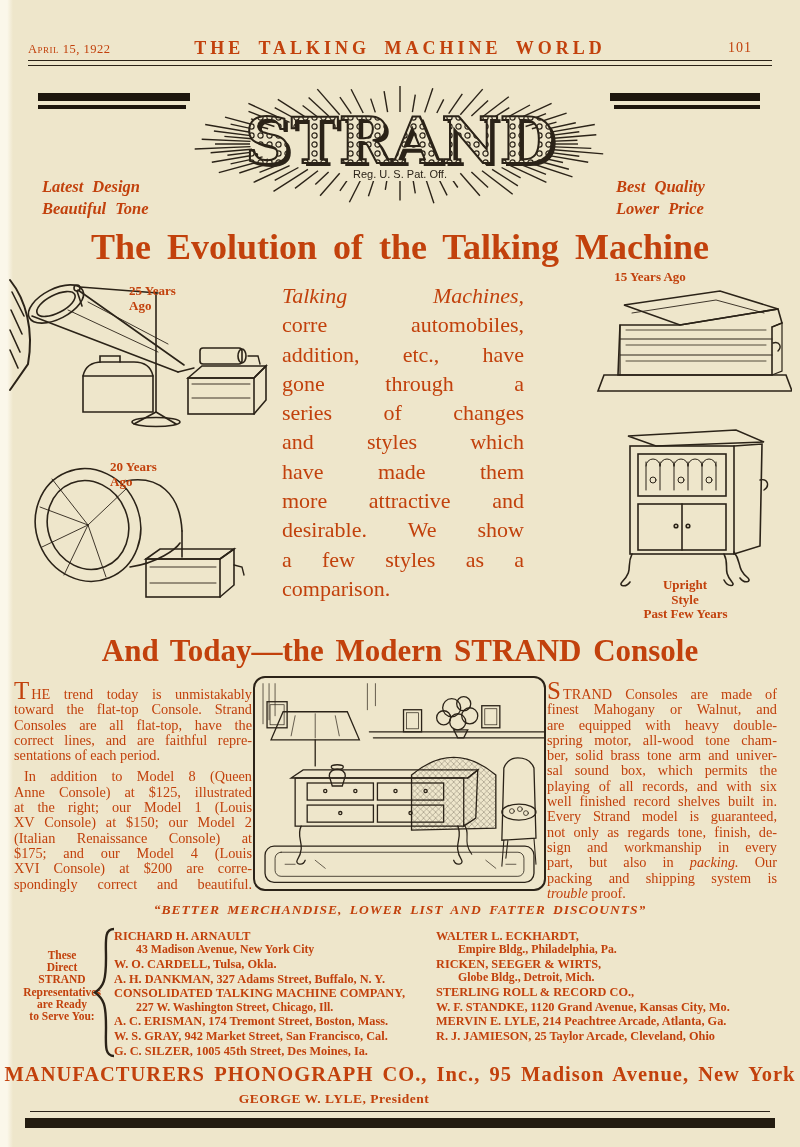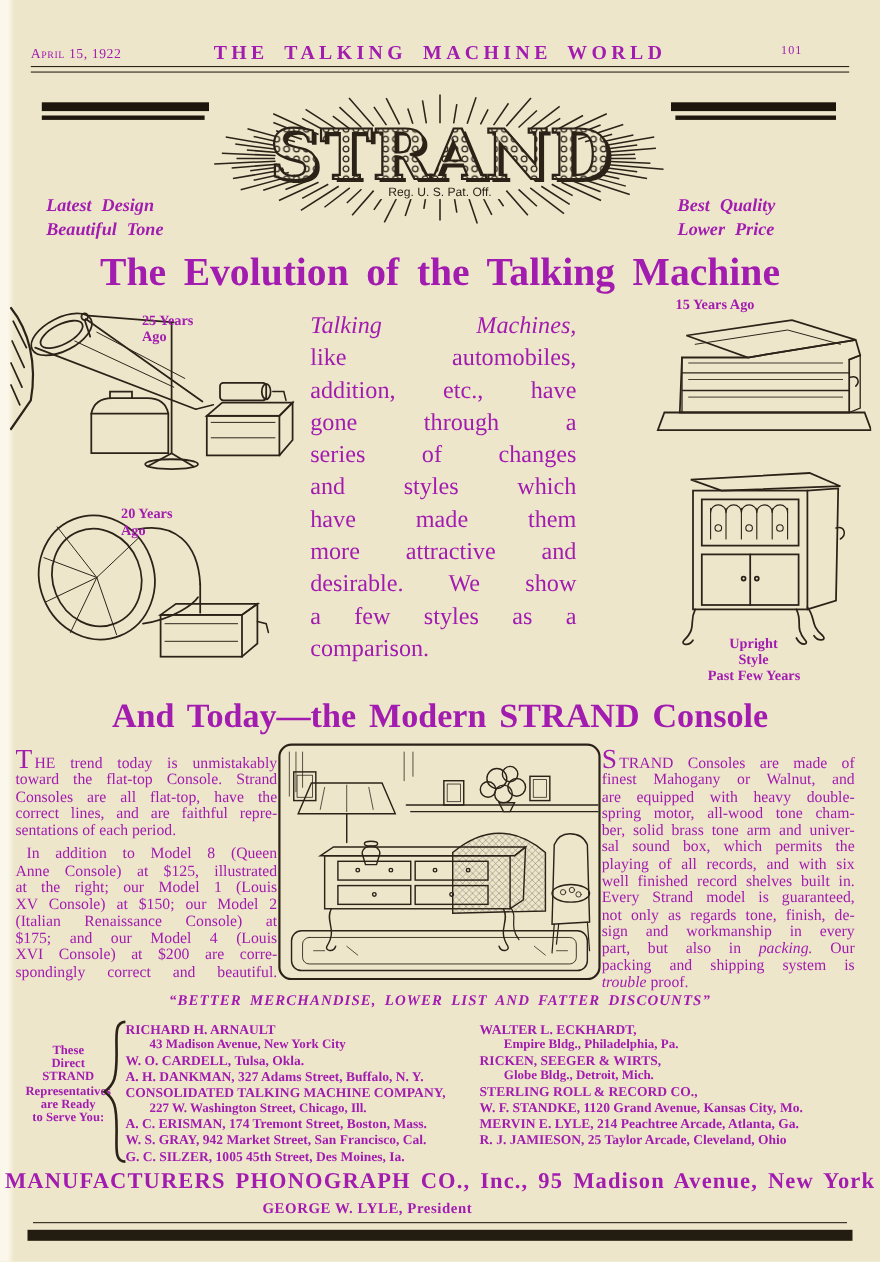--- a/index.html
+++ b/index.html
@@ -1,28 +1,28 @@
 <!DOCTYPE html>
 <html><head>
 <meta charset="utf-8">
 <style>
   html,body{margin:0;padding:0;}
   .page{
     position:relative; width:800px; height:1147px; overflow:hidden;
-    background:#eee6cb; color:#a21caf;
+    background:#eee6cb; color:#c2410c;
     font-family:"Liberation Serif","DejaVu Serif",serif;
   }
   .abs{position:absolute;}
   
   .scan-edge{left:0;top:0;width:13px;height:1147px;
     background:linear-gradient(to right,#fbf7ea 0%,#fbf7ea 55%,rgba(251,247,234,0) 100%);}
   
   .h-date{left:28px;top:42px;font-size:12.5px;font-variant:small-caps;letter-spacing:.5px;}
   .h-title{left:0;top:38px;width:800px;text-align:center;font-size:18px;font-weight:bold;letter-spacing:4px;word-spacing:6px;}
-  .h-page{left:710px;top:40px;width:60px;text-align:left;font-size:11px;letter-spacing:1px;}
+  .h-page{left:710px;top:40px;width:60px;text-align:center;font-size:14px;letter-spacing:1px;}
   .h-rule{left:28px;top:60px;width:744px;height:4px;border-top:1.6px solid #2b2318;border-bottom:1px solid #2b2318;}
   
   .bar{background:#1d160d;}
   .bar-tl1{left:38px;top:93px;width:152px;height:8px;}
   .bar-tl2{left:38px;top:105px;width:148px;height:4px;}
   .bar-tr1{left:610px;top:93px;width:150px;height:8px;}
   .bar-tr2{left:614px;top:105px;width:146px;height:4px;}
   
   .logo{left:193px;top:86px;width:415px;height:126px;}
   .tagline{font-size:16.5px;font-weight:bold;font-style:italic;line-height:1.35;word-spacing:5px;}
@@ -239,21 +239,21 @@
       <path d="M120,118 L186,118 M120,134 L186,134" stroke-width="0.9"></path>
     </svg>
   </div>
   <div class="abs ev-label lbl-20">
     <div>20 Years</div>
     <div>Ago</div>
   </div>
 
   <div class="abs ev-para">
     <div class="ev-line it jl">Talking Machines,</div>
-    <div class="ev-line jl">like automobiles,</div>
+    <div class="ev-line jl">corre automobiles,</div>
     <div class="ev-line jl">addition, etc., have</div>
     <div class="ev-line jl">gone through a</div>
     <div class="ev-line jl">series of changes</div>
     <div class="ev-line jl">and styles which</div>
     <div class="ev-line jl">have made them</div>
     <div class="ev-line jl">more attractive and</div>
     <div class="ev-line jl">desirable. We show</div>
     <div class="ev-line jl">a few styles as a</div>
     <div class="ev-line">comparison.</div>
   </div>

